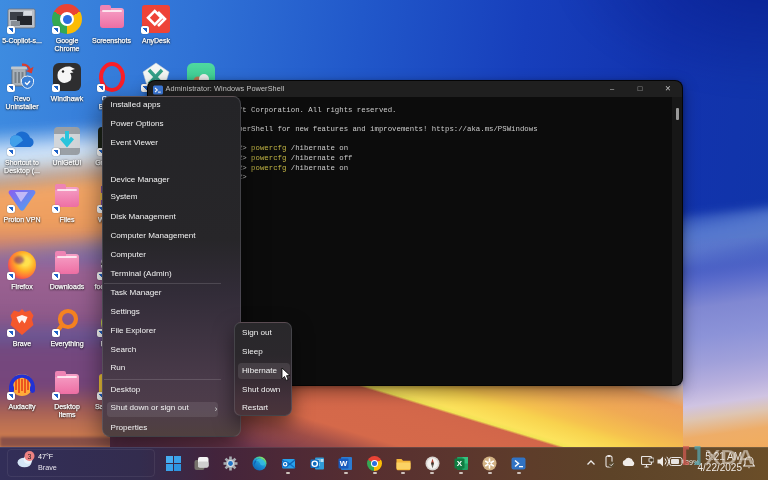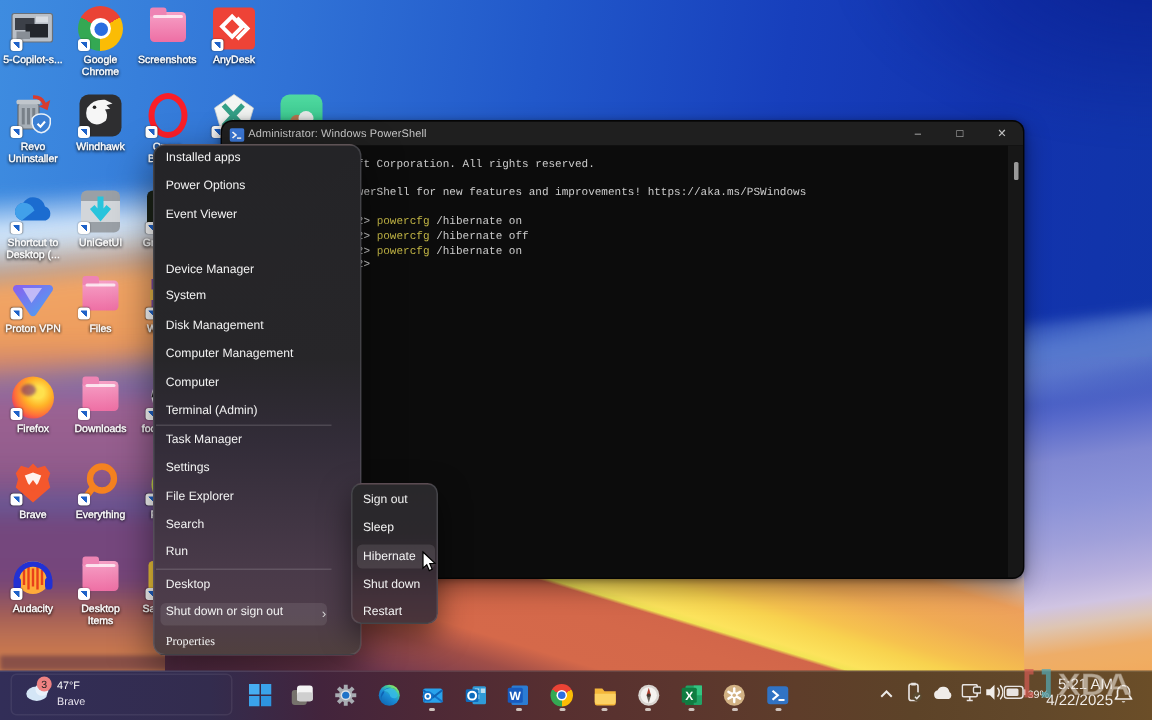--- a/index.html
+++ b/index.html
@@ -381,21 +381,21 @@
     <div class="mi" style="top:168.5px;">Terminal (Admin)</div>
     <div class="msep" style="top:186.3px;"></div>
     <div class="mi" style="top:188.4px;">Task Manager</div>
     <div class="mi" style="top:207.1px;">Settings</div>
     <div class="mi" style="top:225.8px;">File Explorer</div>
     <div class="mi" style="top:244.5px;">Search</div>
     <div class="mi" style="top:263.2px;">Run</div>
     <div class="msep" style="top:281.8px;"></div>
     <div class="mi" style="top:284.6px;">Desktop</div>
     <div class="mi" style="top:303.3px;">Shut down or sign out<span class="chev">›</span></div>
-    <div class="mi" style="top:323.1px;font-family:Liberation Serif, serif;">Properties</div>
+    <div class="mi" style="top:323.1px;">Properties</div>
   </div>
 
   <div id="smenu">
     <div id="si-hl"></div>
     <div class="si" style="top:1.7px;">Sign out</div>
     <div class="si" style="top:20.5px;">Sleep</div>
     <div class="si" style="top:40px;">Hibernate</div>
     <div class="si" style="top:58.8px;">Shut down</div>
     <div class="si" style="top:77.2px;">Restart</div>
   </div>

